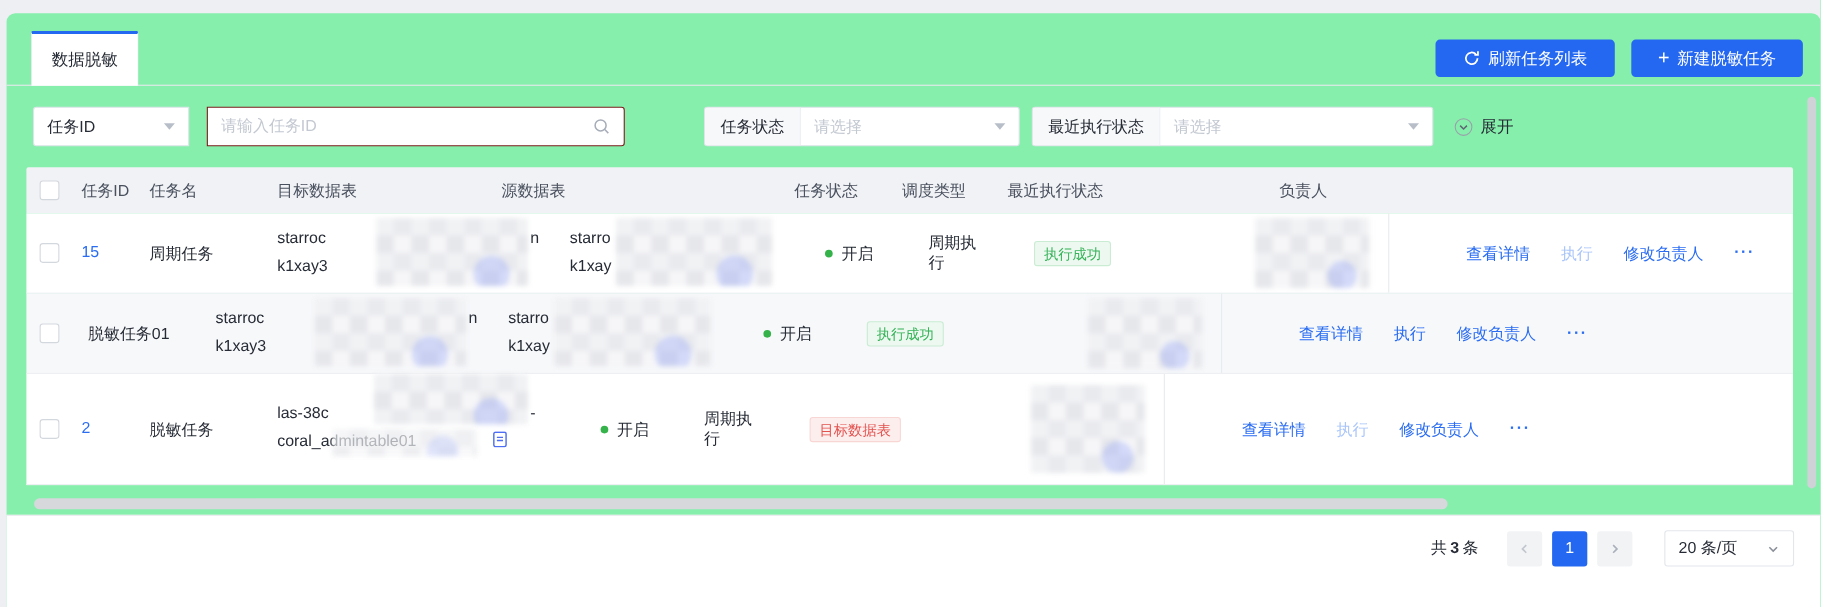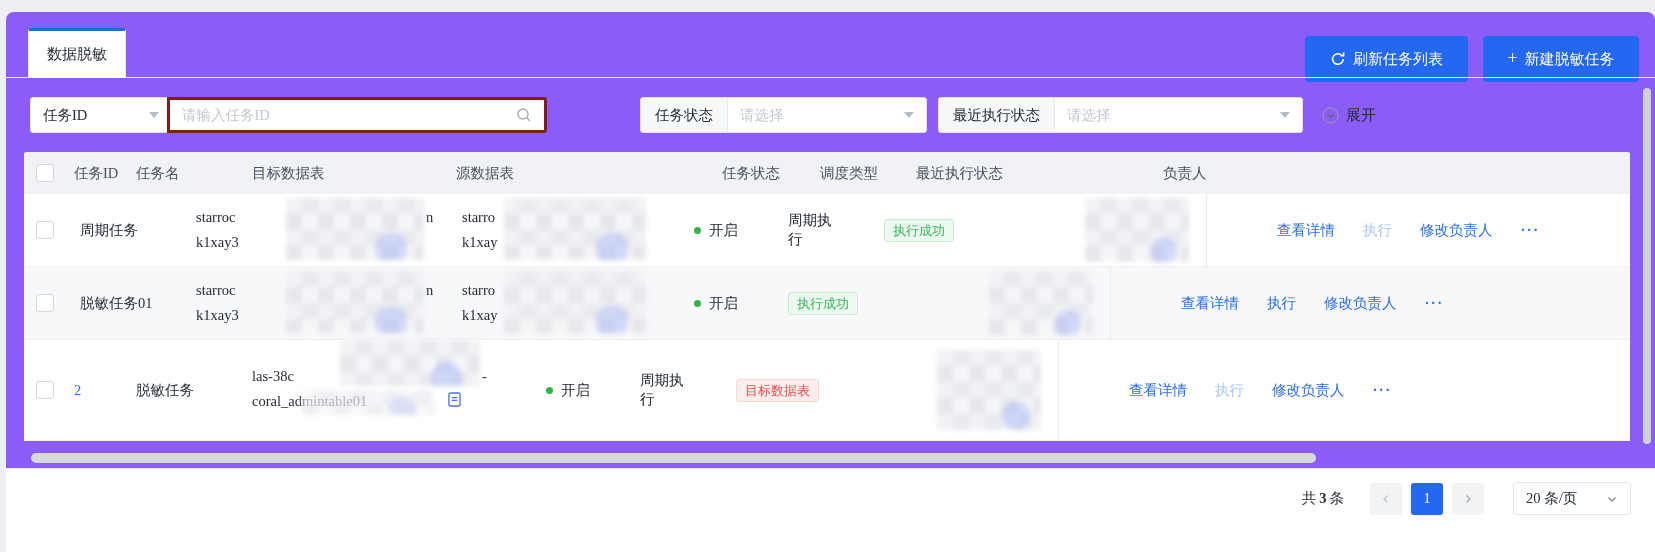--- a/index.html
+++ b/index.html
@@ -1,39 +1,39 @@
 <!DOCTYPE html>
 <html><head>
 <meta charset="utf-8">
 <style>
   html,body{margin:0;padding:0}
   body{
     width:1655px;height:552px;position:relative;overflow:hidden;
     background:#edeff3;color:#262b35;
     font-family:"Liberation Sans","DejaVu Sans",sans-serif;font-size:14.5px;
   }
-  .card{position:absolute;left:6px;top:12px;width:1649px;height:540px;background:#8b5cf6;border-radius:8px 8px 0 0;font-family:Liberation Serif, serif;}
+  .card{position:absolute;left:6px;top:12px;width:1649px;height:540px;background:#86efac;border-radius:8px 8px 0 0;}
 
   
   .tabline{position:absolute;left:0;top:65px;width:100%;border-top:1px solid #e7e9ed;z-index:1}
   .tab{position:absolute;left:22px;top:16px;width:98px;height:50px;background:#fff;z-index:2;
     border:1px solid #e7e9ed;border-bottom:none;border-top:3px solid #2468f2;border-radius:3px 3px 0 0;
     display:flex;align-items:center;justify-content:center;font-size:15px;box-sizing:border-box;cursor:pointer}
 
   
-  .btn{position:absolute;top:24px;height:46px;background:#2468f2;color:#fff;border-radius:4px;
+  .btn{position:absolute;top:24px;height:34px;background:#2468f2;color:#fff;border-radius:4px;
     display:flex;align-items:center;justify-content:center;gap:7px;font-size:15px;cursor:pointer}
   .btn-refresh{left:1299px;width:163px}
   .btn-create{left:1477px;width:156px}
   .plus{font-size:18px;font-weight:400;line-height:1;margin-top:-2px}
 
   
   .fbox{position:absolute;top:85px;height:36px;box-sizing:border-box;display:flex;align-items:center;background:#fff}
   .g1sel{left:24px;width:142px;border:1px solid #e0e3e9;border-radius:3px 0 0 3px;padding:0 12px;justify-content:space-between;cursor:pointer}
-  .g1inp{left:161px;width:380px;border:3px solid #7f1d1d;border-radius:0 3px 3px 0}
+  .g1inp{left:182px;width:380px;border:1px solid #7f1d1d;border-radius:0 3px 3px 0}
   .g1inp input{flex:1;border:none;outline:none;background:transparent;padding:0 12px;font:inherit;color:#262b35}
   .g1inp input::placeholder{color:#c3c8d1}
   .sicon{margin-right:12px;display:flex}
   .fgroup{position:absolute;top:85px;height:36px;display:flex;border:1px solid #e0e3e9;border-radius:3px;box-sizing:border-box;background:#fff}
   .fg2{left:634px}.fg3{left:932px}
   .glabel{background:#f7f8fa;border-right:1px solid #e6e9ee;display:flex;align-items:center;padding:0 14px;border-radius:3px 0 0 3px;white-space:nowrap}
   .gsel{display:flex;align-items:center;justify-content:space-between;padding:0 12px;color:#c3c8d1;box-sizing:border-box;cursor:pointer}
   .fg2 .gsel{width:198px}.fg3 .gsel{width:247px}
   .caret{width:0;height:0;border:5px solid transparent;border-top:6px solid #b8bec8;margin-top:5px}
   .expand{position:absolute;left:1316px;top:85px;height:36px;display:flex;align-items:center;gap:7px;font-size:15px;cursor:pointer}
@@ -175,20 +175,23 @@
       <div class="td c-st" style="padding-left:16px">任务状态</div>
       <div class="td c-sc" style="padding-left:16px">调度类型</div>
       <div class="td c-ex" style="padding-left:16px">最近执行状态</div>
       <div class="td c-ow">负责人</div>
     </div>
 
     <div class="trow h72">
       <div class="td c-cb">
           <span class="cb"></span>
         </div>
+      <div class="td c-id">
+          <a class="idlink">15</a>
+        </div>
       <div class="td c-name">
           <span>周期任务</span>
         </div>
       <div class="td c-src">
         <div><span>starroc</span></div>
         <div><span>k1xay3</span></div>
         <span class="tail" style="left:246px;top:11px">n</span>
         <div class="mz" style="left:106px;top:4px;width:138px;height:62px"></div>
       </div>
       <div class="td c-tgt">

